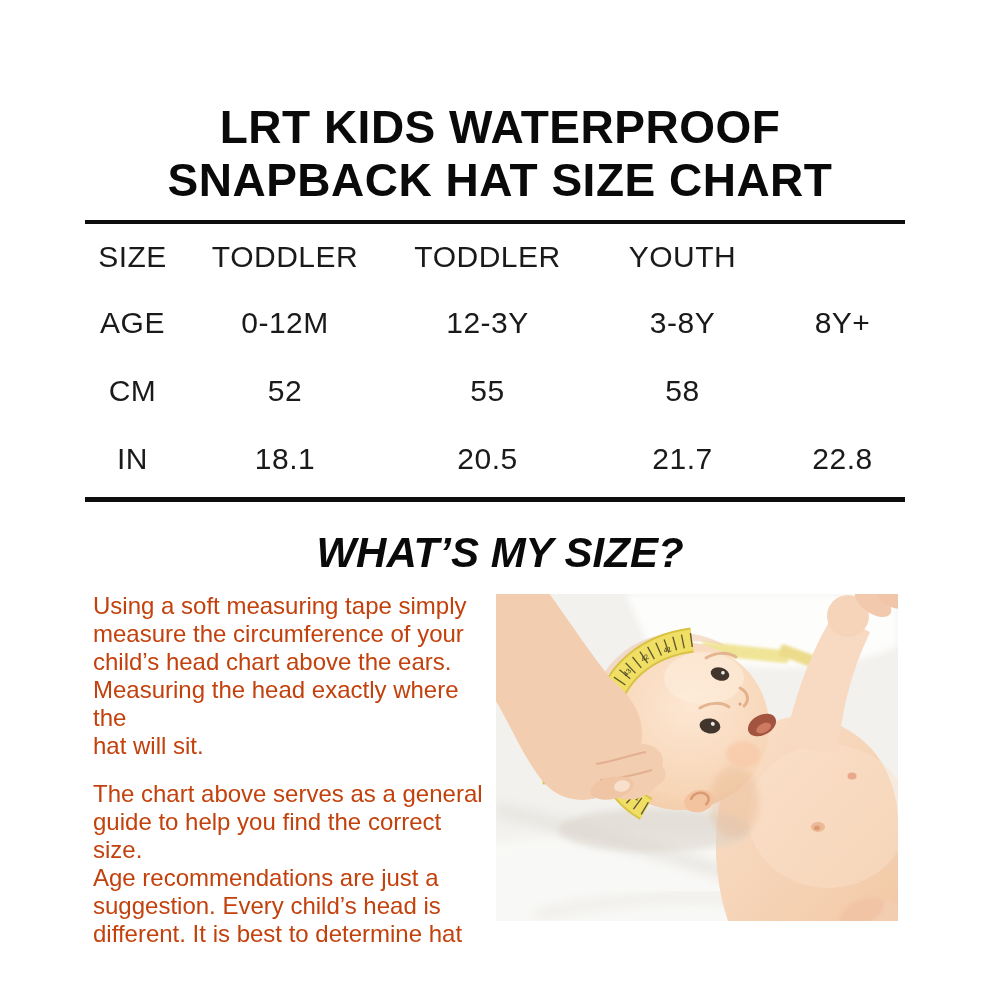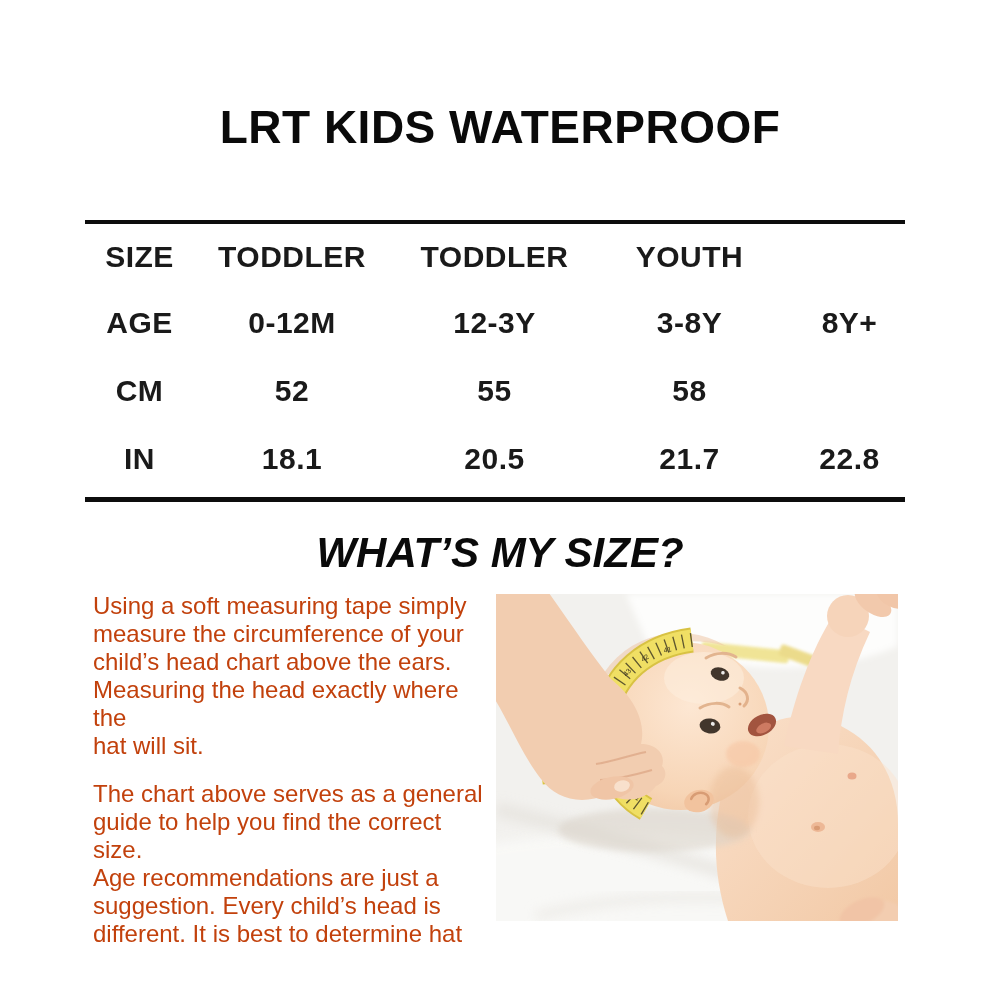--- a/index.html
+++ b/index.html
@@ -8,21 +8,21 @@
     font-family:"Liberation Sans", sans-serif; overflow:hidden; color:#111;
   }
   .title {
     position:absolute; top:101px; left:0; width:1000px;
     text-align:center; font-weight:bold; font-size:46px; line-height:53px;
     color:#0a0a0a; letter-spacing:0.5px;
   }
   .rule { position:absolute; left:85px; width:820px; background:#0d0d0d; }
   .rule-top { top:220px; height:4px; }
   .rule-bottom { top:497px; height:5px; }
-  .size-table { position:absolute; left:92px; top:224px; width:820px;font-weight:bold; }
+  .size-table { position:absolute; left:85px; top:224px; width:820px; }
   .trow {
     display:grid; grid-template-columns:95px 210px 195px 195px 125px;
     height:68px; align-items:center;
   }
   .trow-header { height:65px; }
   .cell { text-align:center; font-size:30px; color:#1a1a1a; letter-spacing:0.5px; }
   .whats-heading {
     position:absolute; top:529px; left:0; width:1000px; text-align:center;
     font-size:42px; font-weight:bold; font-style:italic; color:#0a0a0a;
   }
@@ -39,20 +39,21 @@
   .tape-num { font-family:"Liberation Sans", sans-serif; font-size:7px; fill:#3a3320; }
   .tape-num-sm { font-family:"Liberation Sans", sans-serif; font-size:6px; fill:#3a3320; }
 </style>
 </head>
 <body>
 
 <div class="canvas">
 
   <div class="title">
     <div>LRT KIDS WATERPROOF</div>
+    <div>SNAPBACK HAT SIZE CHART</div>
   </div>
 
   <div class="rule rule-top"></div>
 
   <div class="size-table">
     <div class="trow trow-header">
       <div class="cell">SIZE</div>
       <div class="cell">TODDLER</div>
       <div class="cell">TODDLER</div>
       <div class="cell">YOUTH</div>

